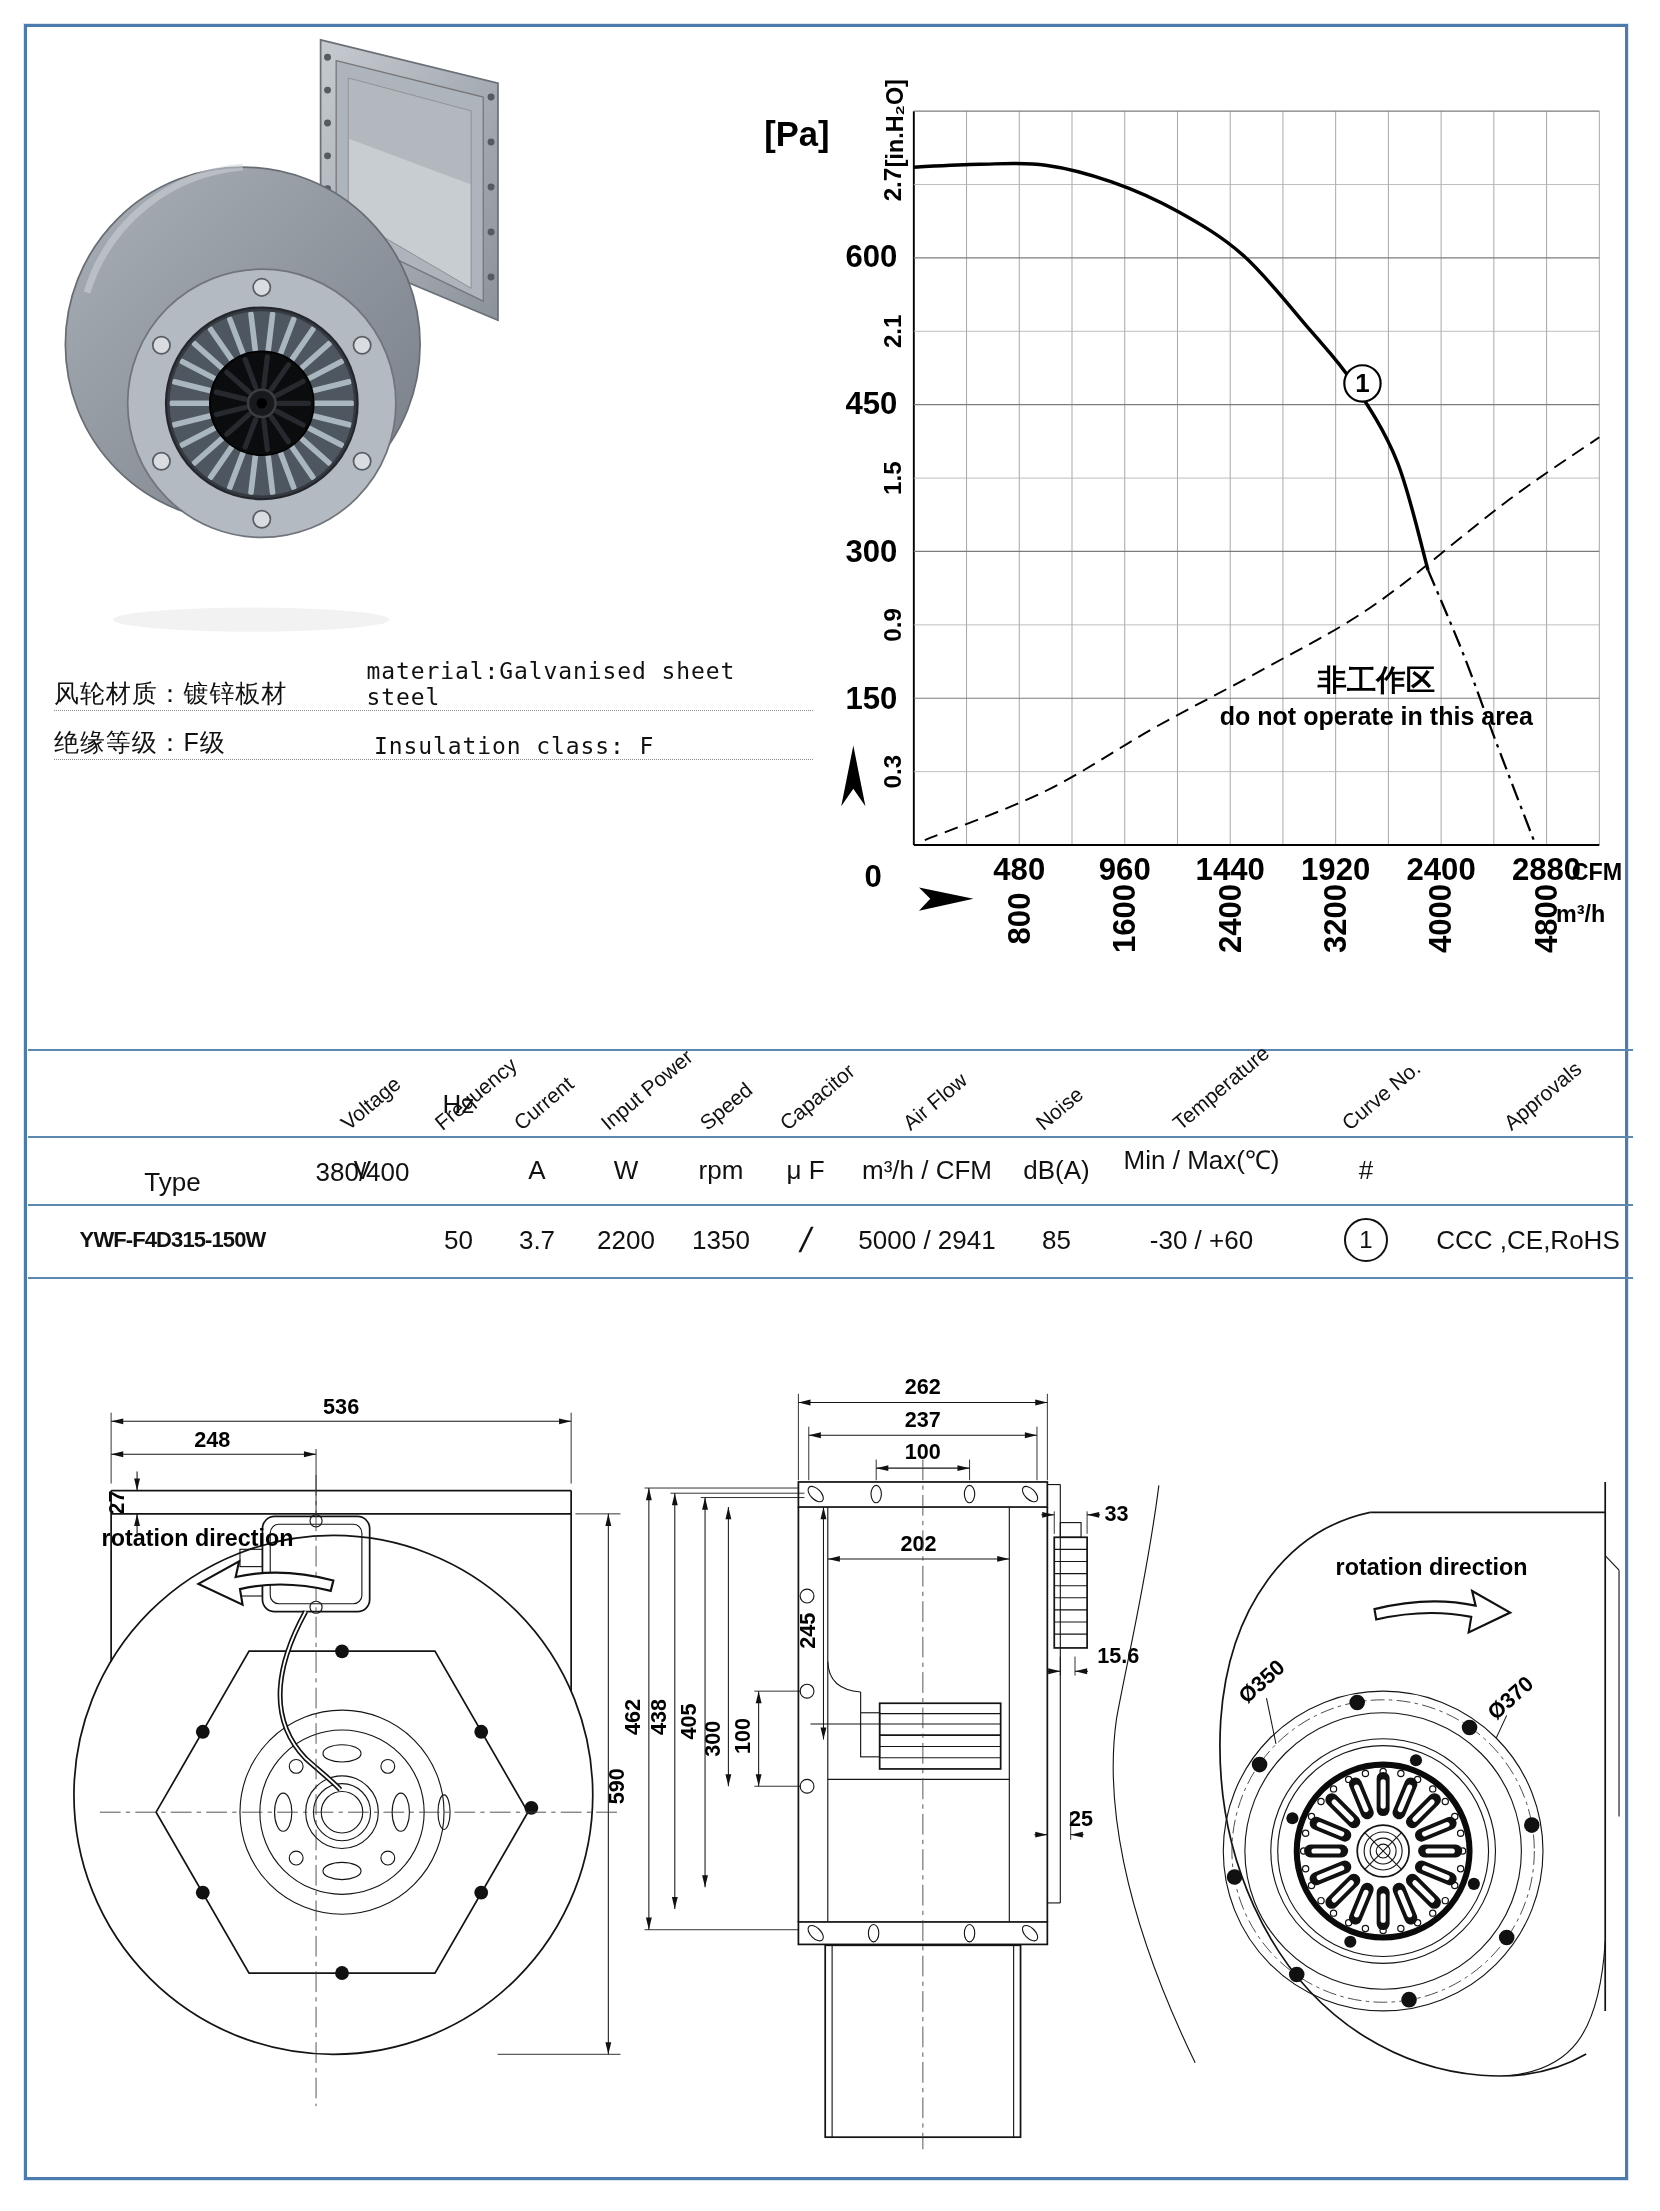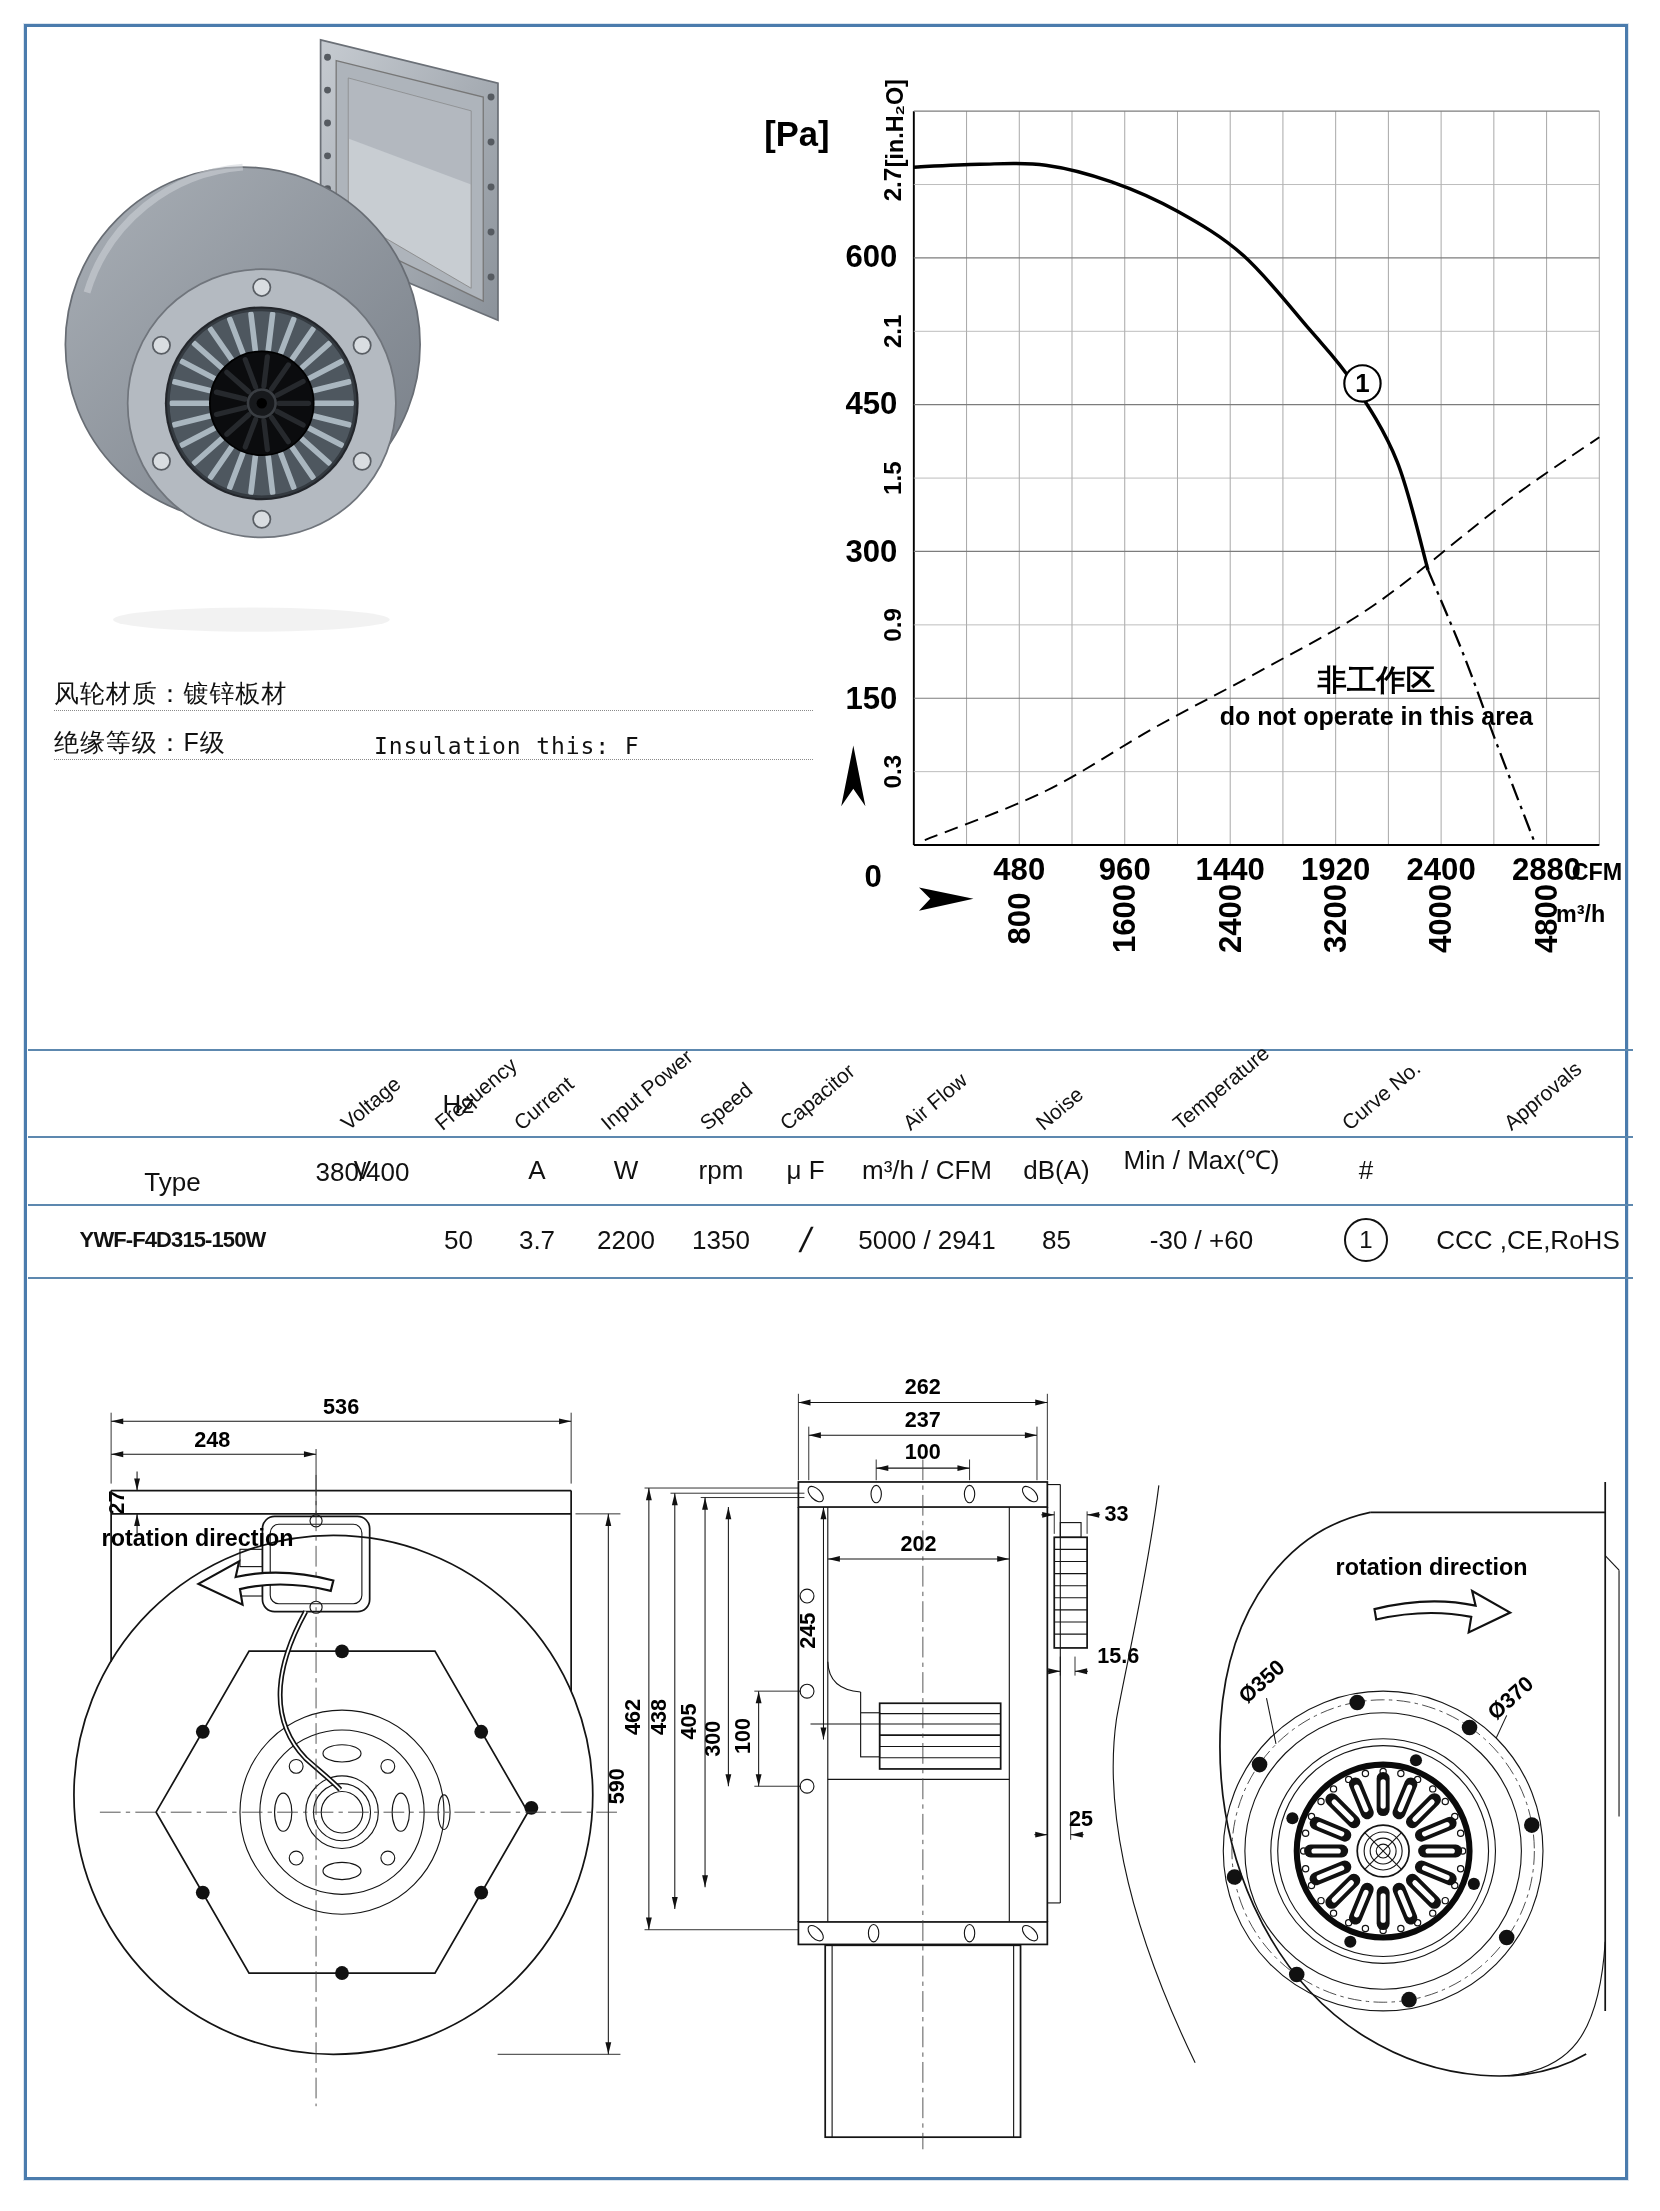--- a/index.html
+++ b/index.html
@@ -211,24 +211,25 @@
     <circle cx="706" cy="373" r="21" fill="#fff" stroke="#000" stroke-width="2.5"></circle>
     <text x="706" y="383" text-anchor="middle" style="font-size:30px;font-weight:600">1</text>
 
     <text class="ann-cn" x="722" y="728" text-anchor="middle">非工作区</text>
     <text class="ann-en" x="722" y="768" text-anchor="middle">do not operate in this area</text>
   </svg>
 
   <div class="abs" style="left:54px;top:662px;width:759px">
     <div class="spec-row">
       <span class="spec-cn">风轮材质：镀锌板材</span>
+      <span class="spec-en">material:Galvanised sheet steel</span>
     </div>
     <div class="spec-row">
       <span class="spec-cn">绝缘等级：F级</span>
-      <span class="spec-en">Insulation this: F</span>
+      <span class="spec-en">Insulation class: F</span>
     </div>
   </div>
 
   <div class="abs hline" style="left:28px;top:1049px;width:1605px;height:1.7px"></div>
   <div class="abs hline" style="left:28px;top:1136px;width:1605px;height:1.7px"></div>
   <div class="abs hline" style="left:28px;top:1204px;width:1605px;height:1.7px"></div>
   <div class="abs hline" style="left:28px;top:1277px;width:1605px;height:2.2px"></div>
 
   <div class="abs rot-h" style="left:344px;top:1114px">Voltage</div>
   <div class="abs rot-h" style="left:438px;top:1114px">Frequency</div>

